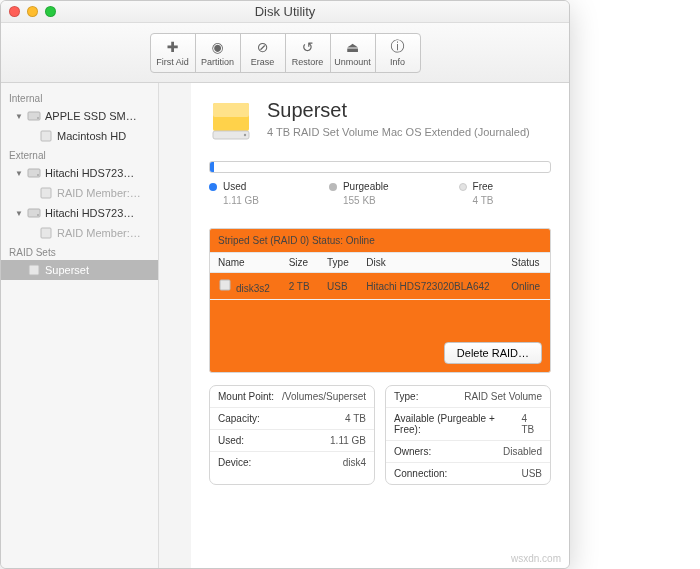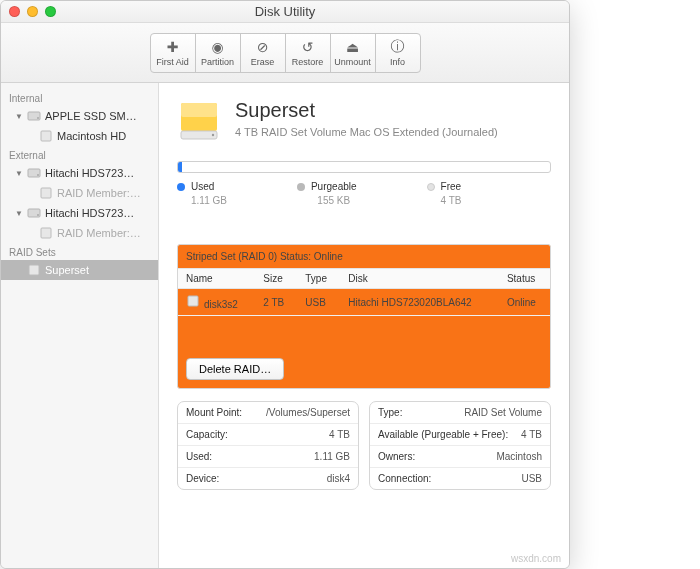--- a/index.html
+++ b/index.html
@@ -10,51 +10,51 @@
     .tl { width: 11px; height: 11px; border-radius: 50%; border: 0.5px solid rgba(0,0,0,0.15); }
     .tl.red { background: #ff5f57; } .tl.yel { background: #ffbd2e; } .tl.grn { background: #28c940; }
     .title { position:absolute; left:0; right:0; text-align:center; font-size:13px; color:#444; }
     .toolbar { height: 60px; display:flex; justify-content:center; align-items:center; border-bottom:1px solid #d3d3d3; background:linear-gradient(#fafafa,#eee); }
     .tbtns { display:flex; gap:0; }
     .tbtn { width:46px; height:40px; display:flex; flex-direction:column; align-items:center; justify-content:center; gap:2px; border:1px solid #c7c7c7; background:linear-gradient(#fff,#f2f2f2); margin-left:-1px; cursor:pointer; }
     .tbtn:first-child { border-radius:4px 0 0 4px; margin-left:0; }
     .tbtn:last-child { border-radius:0 4px 4px 0; }
     .tbtn .ic { color:#666; font-size:14px; height:16px; display:flex; align-items:center; }
     .tbtn .lbl { font-size:9px; color:#555; }
-    .body { flex:1; display:flex; overflow:hidden; }
+    .body { flex:1; display:flex; overflow:hidden;gap:32px; }
     .sidebar { width:158px; background:#f6f6f6; border-right:1px solid #ddd; padding-top:6px; }
     .sb-section { font-size:10px; color:#8a8a8a; padding:4px 8px 2px; }
     .sb-row { display:flex; align-items:center; padding:3px 4px 3px 6px; gap:4px; white-space:nowrap; overflow:hidden; text-overflow:ellipsis; }
     .sb-row.ind1 { padding-left:14px; }
     .sb-row.ind2 { padding-left:26px; }
     .sb-row.sel { background:#b8b8b8; color:#fff; }
     .sb-row.sel .sb-lbl { color:#fff; }
     .tri { font-size:8px; color:#7a7a7a; width:8px; display:inline-block; }
     .sb-ic { width:14px; height:14px; display:flex; align-items:center; justify-content:center; font-size:11px; color:#888; }
     .sb-lbl { font-size:11px; color:#333; overflow:hidden; text-overflow:ellipsis; }
     .sb-row.dim .sb-lbl { color:#aaa; }
     .content { flex:1; background:#fff; padding:16px 18px 16px 18px; overflow:auto; }
     .header { display:flex; gap:14px; align-items:flex-start; margin-bottom:18px; }
     .drive-icon { width:44px; height:44px; }
     .vol-title { font-size:20px; color:#333; margin-bottom:4px; }
     .vol-sub { font-size:11px; color:#888; }
     .usage-bar { height:12px; border:1px solid #d0d0d0; border-radius:3px; background:#fff; margin-bottom:8px; position:relative; overflow:hidden; }
     .usage-fill { position:absolute; left:0; top:0; bottom:0; width:4px; background:#2a7df6; }
-    .usage-legend { display:flex; gap:70px; margin-bottom:38px;text-align:center; }
+    .usage-legend { display:flex; gap:70px; margin-bottom:22px; }
     .leg { display:flex; flex-direction:column; gap:3px; }
     .leg-top { display:flex; align-items:center; gap:6px; font-size:10px; color:#333; }
     .swatch { width:8px; height:8px; border-radius:50%; }
     .sw-used { background:#2a7df6; } .sw-purg { background:#b9b9b9; } .sw-free { background:#e3e3e3; border:1px solid #ccc; }
     .leg-val { font-size:10px; color:#999; padding-left:14px; }
     .panel { border:1px solid #d6d6d6; border-radius:3px; margin-bottom:12px; background:#f97316; }
     .panel-title { font-size:10px; color:#444; padding:6px 8px; }
     table.raid { width:100%; border-collapse:collapse; font-size:10px; }
     table.raid th { text-align:left; font-weight:400; color:#333; border-top:1px solid #e4e4e4; border-bottom:1px solid #e4e4e4; padding:4px 8px; background:#fafafa; }
     table.raid td { padding:5px 8px; color:#444; border-bottom:1px solid #f0f0f0; }
-    .btn-row { display:flex; padding:8px; }
+    .btn-row { display:flex; justify-content:flex-end; padding:8px; }
     .btn { border:1px solid #c4c4c4; background:linear-gradient(#fff,#f2f2f2); border-radius:4px; padding:4px 12px; font-size:11px; cursor:pointer; }
     .info-grid { display:flex; gap:10px; }
     .info-col { flex:1; border:1px solid #d6d6d6; border-radius:7px; }
     .info-row { display:flex; justify-content:space-between; padding:5px 8px; font-size:10px; color:#444; border-bottom:1px solid #ececec; }
     .info-row:last-child { border-bottom:none; }
     .info-row .k { color:#333; } .info-row .v { color:#555; }
     .watermark { position:absolute; bottom:4px; right:8px; font-size:10px; color:#c7c7c7; }
   </style>
 </head>
 <body>
@@ -265,21 +265,21 @@
             <div class="info-row">
               <span class="k">Type:</span>
               <span class="v">RAID Set Volume</span>
             </div>
             <div class="info-row">
               <span class="k">Available (Purgeable + Free):</span>
               <span class="v">4 TB</span>
             </div>
             <div class="info-row">
               <span class="k">Owners:</span>
-              <span class="v">Macintosh</span>
+              <span class="v">Disabled</span>
             </div>
             <div class="info-row">
               <span class="k">Connection:</span>
               <span class="v">USB</span>
             </div>
           </div>
       </div>
     </div>
   </div>
   <div class="watermark">wsxdn.com</div>

